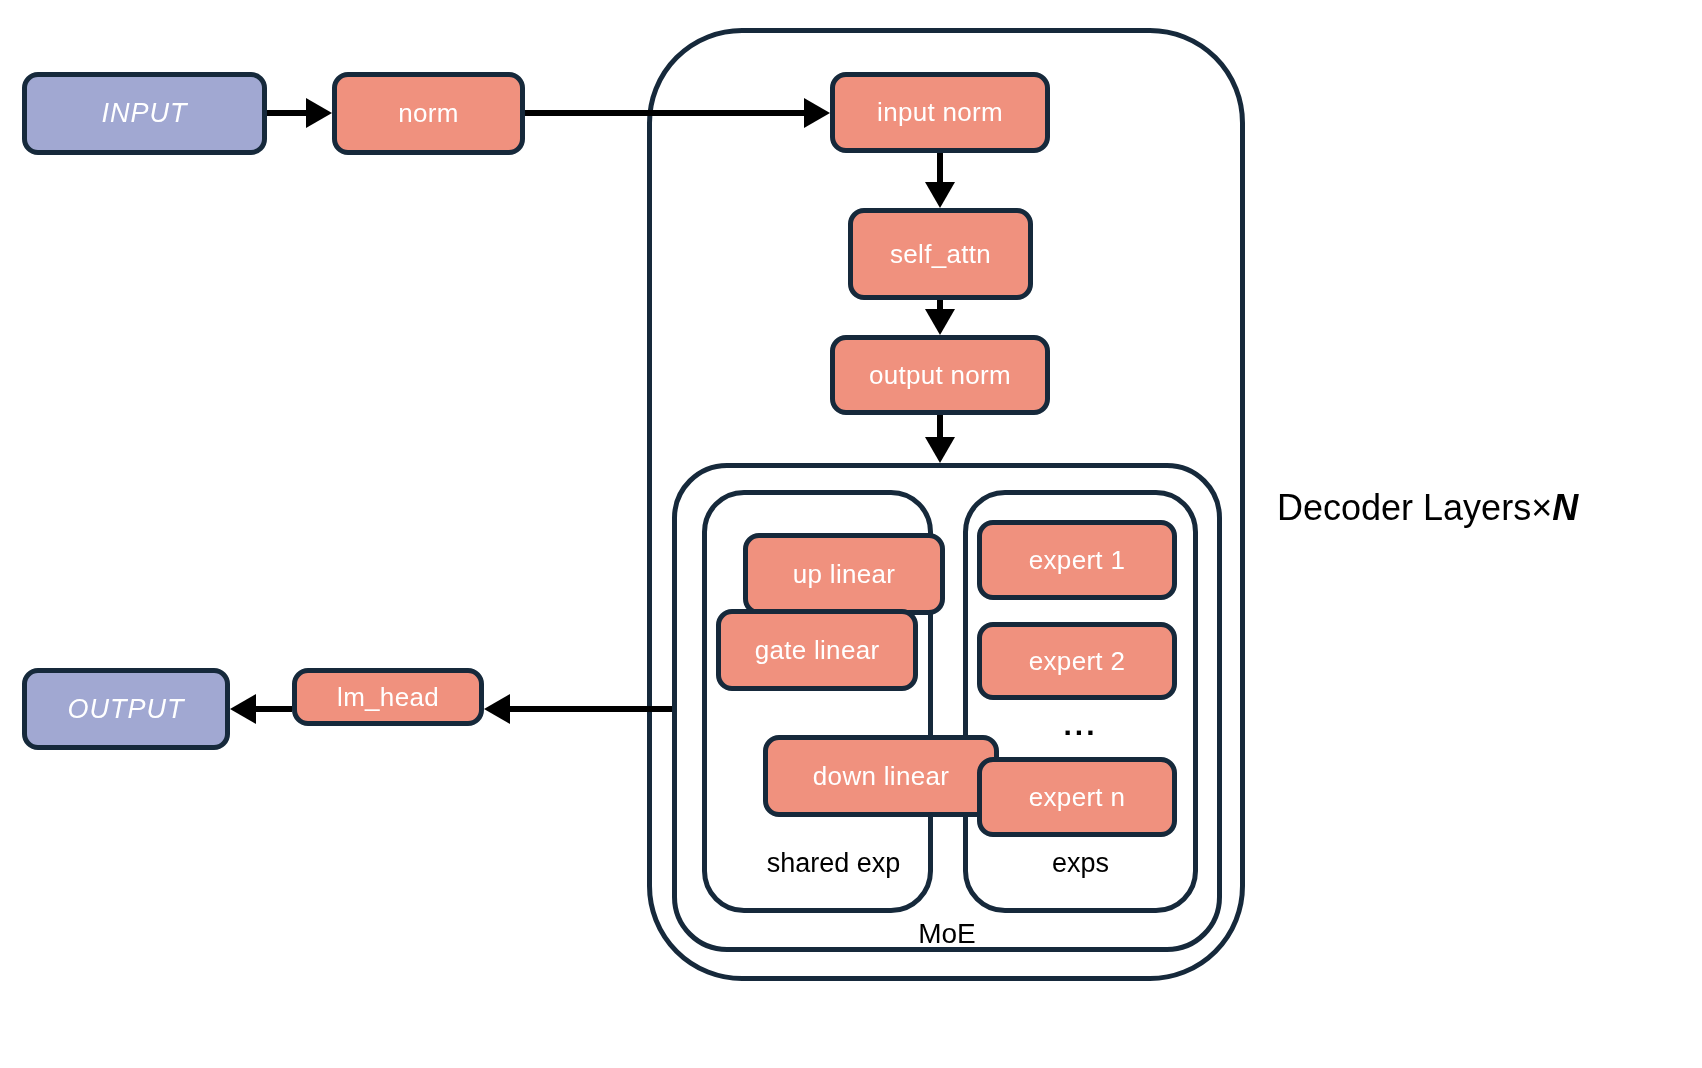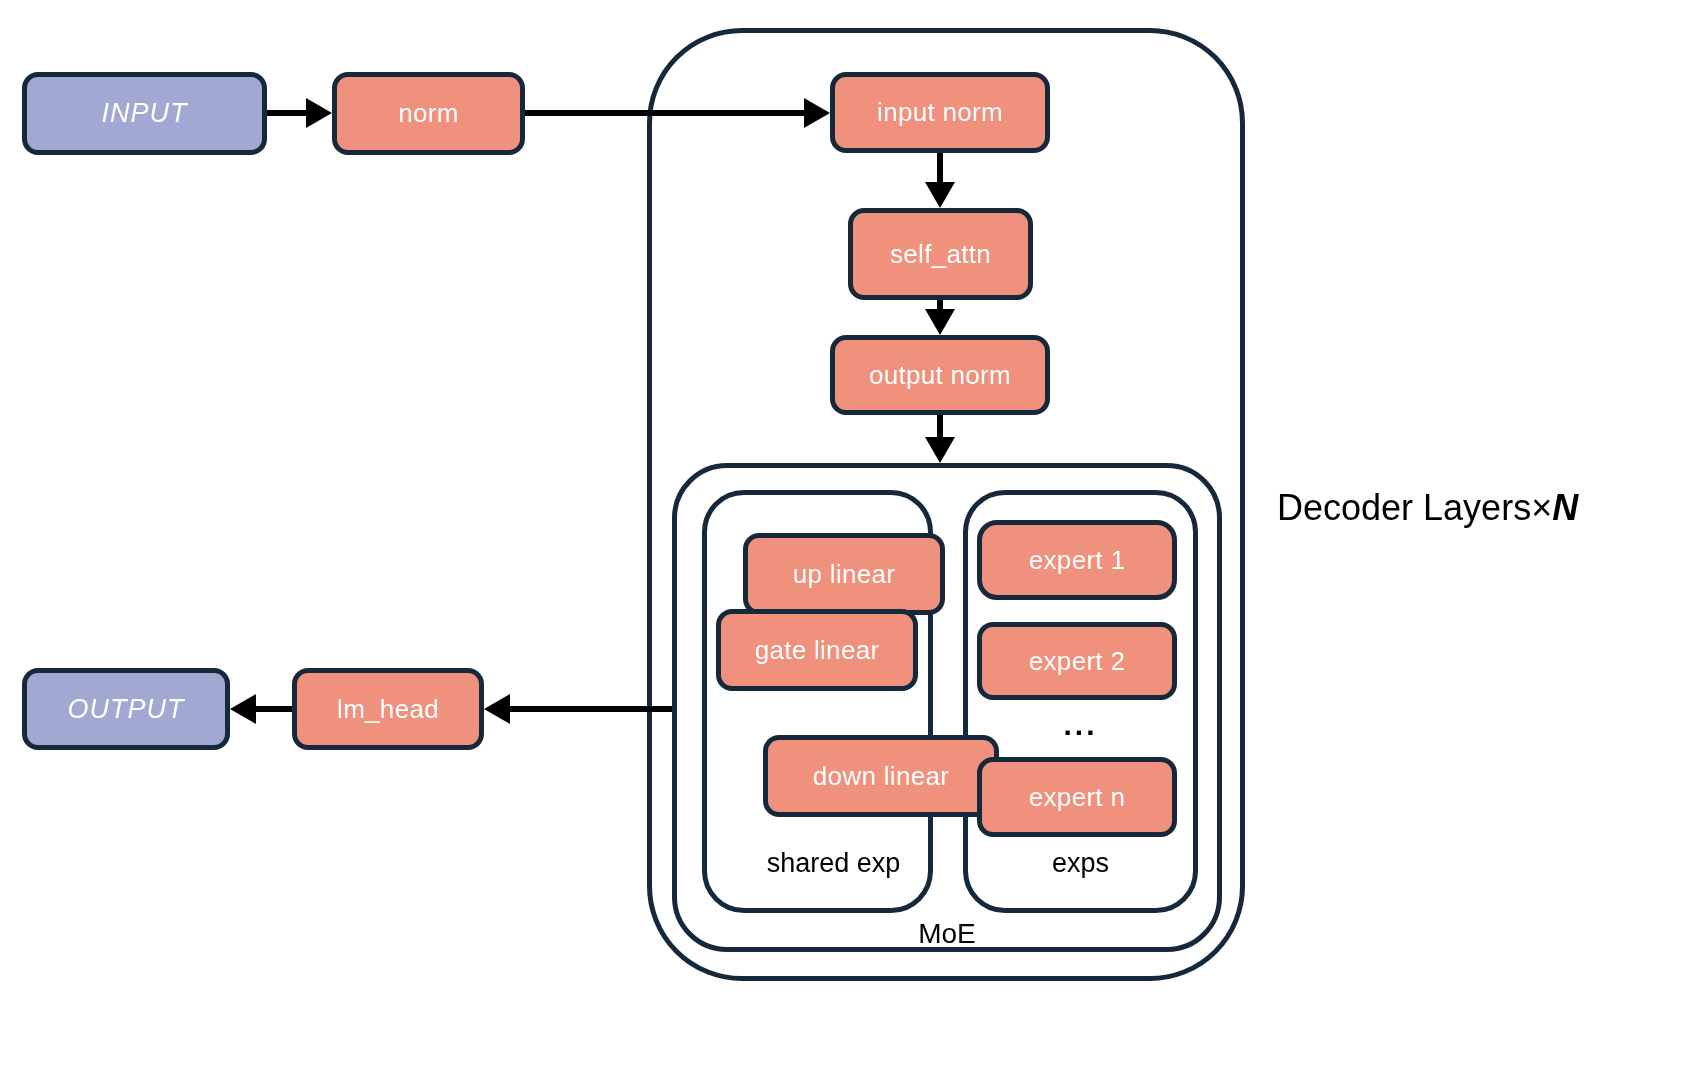--- a/index.html
+++ b/index.html
@@ -30,24 +30,24 @@
   }
   .io{background:var(--io-fill);font-size:27px;letter-spacing:1px;font-style:italic;}
   .n-input{left:22px;top:72px;width:245px;height:83px;}
   .n-embd{left:332px;top:72px;width:193px;height:83px;}
   .n-inputnorm{left:830px;top:72px;width:220px;height:81px;}
   .n-selfattn{left:848px;top:208px;width:185px;height:92px;}
   .n-outputnorm{left:830px;top:335px;width:220px;height:80px;}
   .n-up{left:716px;top:533px;width:202px;height:82px;margin-left:27px;}
   .n-gate{left:716px;top:609px;width:202px;height:82px;}
   .n-down{left:716px;top:735px;width:236px;height:82px;margin-left:47px;}
-  .n-exp1{left:977px;top:520px;width:200px;height:80px;border-radius:20px;}
+  .n-exp1{left:977px;top:520px;width:200px;height:80px;}
   .n-exp2{left:977px;top:622px;width:200px;height:78px;}
   .n-expn{left:977px;top:757px;width:200px;height:80px;}
-  .n-lmhead{left:292px;top:668px;width:192px;height:82px;}
+  .n-lmhead{left:292px;top:668px;width:192px;height:58px;}
   .n-output{left:22px;top:668px;width:208px;height:82px;}
   
   .label{position:absolute;color:var(--label-text);font-size:27px;text-align:center;z-index:3;}
   .lbl-shared{left:702px;top:848px;width:231px;padding-left:16px;}
   .lbl-exps{left:963px;top:848px;width:235px;}
   .lbl-moe{left:672px;top:918px;width:550px;font-size:28px;}
   .lbl-ellipsis{left:963px;top:708px;width:235px;font-weight:700;font-size:30px;letter-spacing:3px;}
   .lbl-decoder{left:1277px;top:487px;width:420px;text-align:left;font-size:36px;white-space:nowrap;}
   .lbl-decoder .n-var{font-style:italic;font-weight:700;}
   

